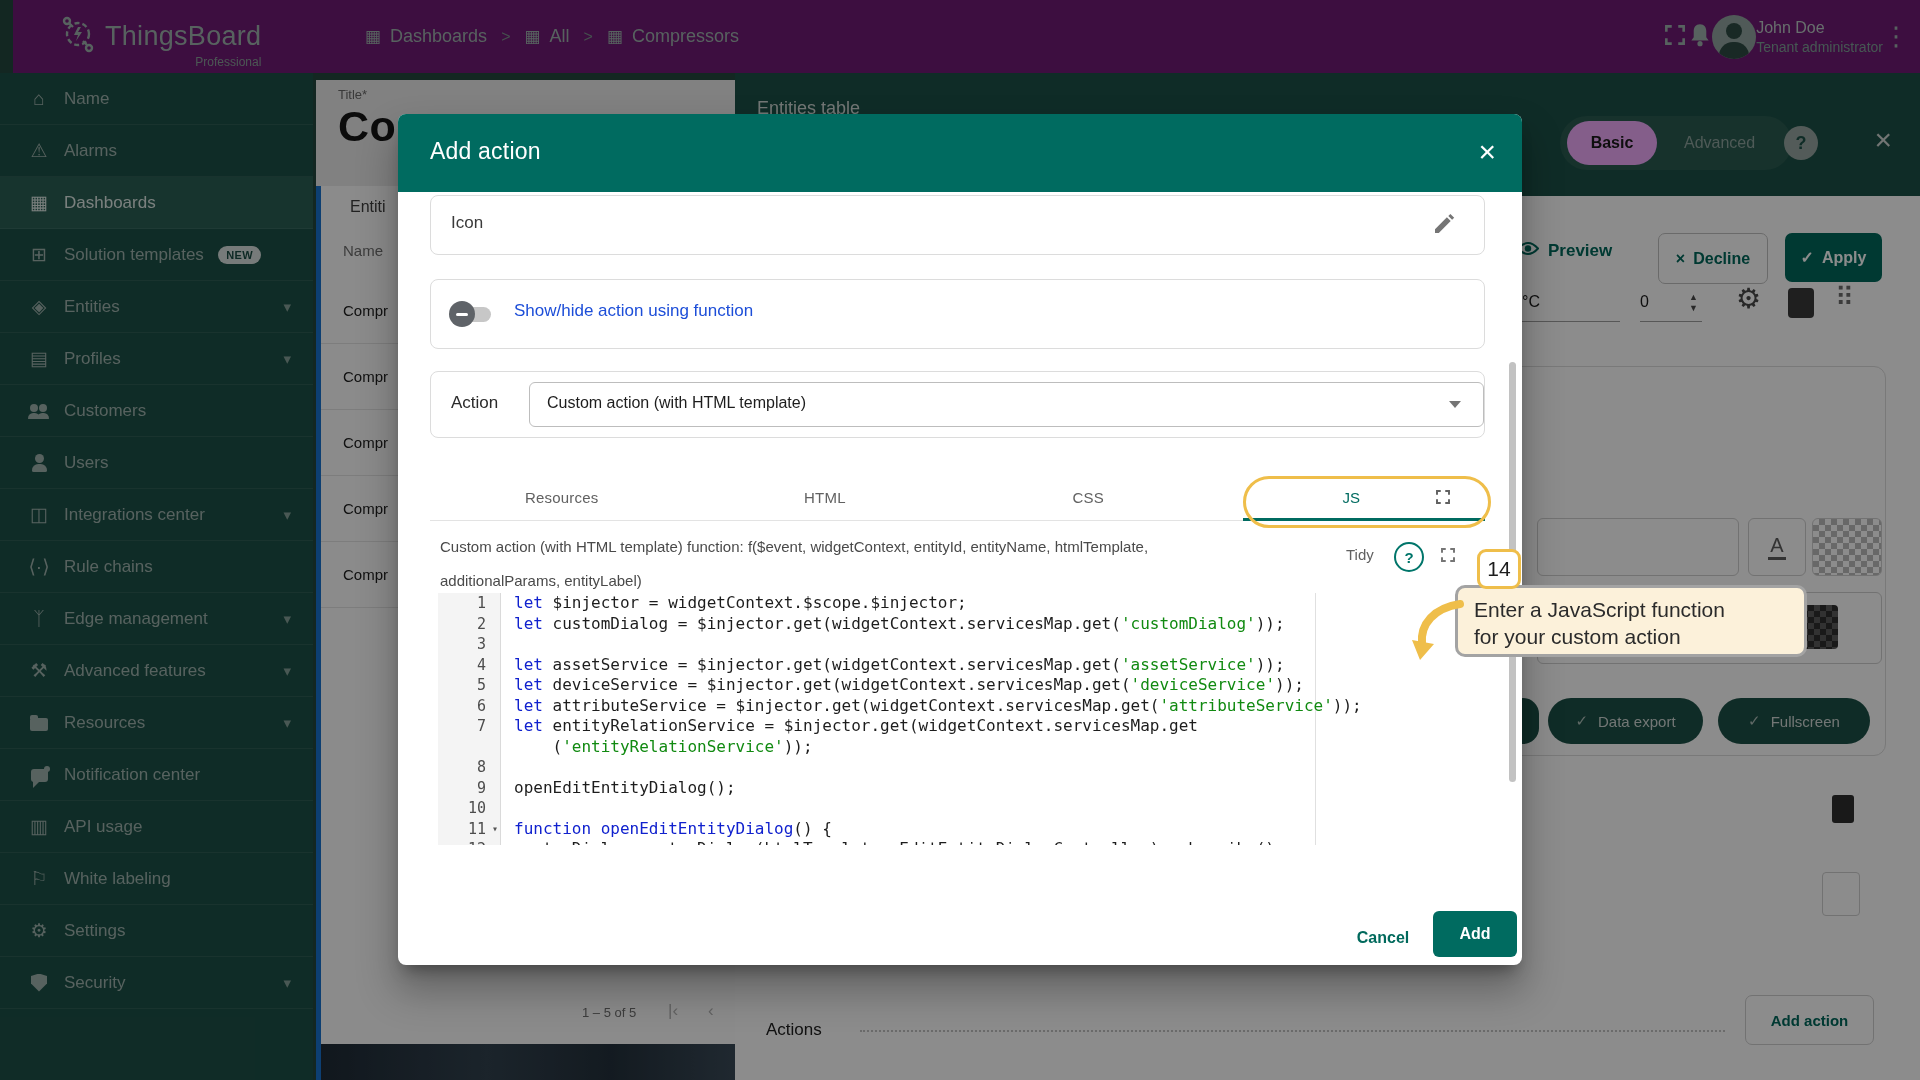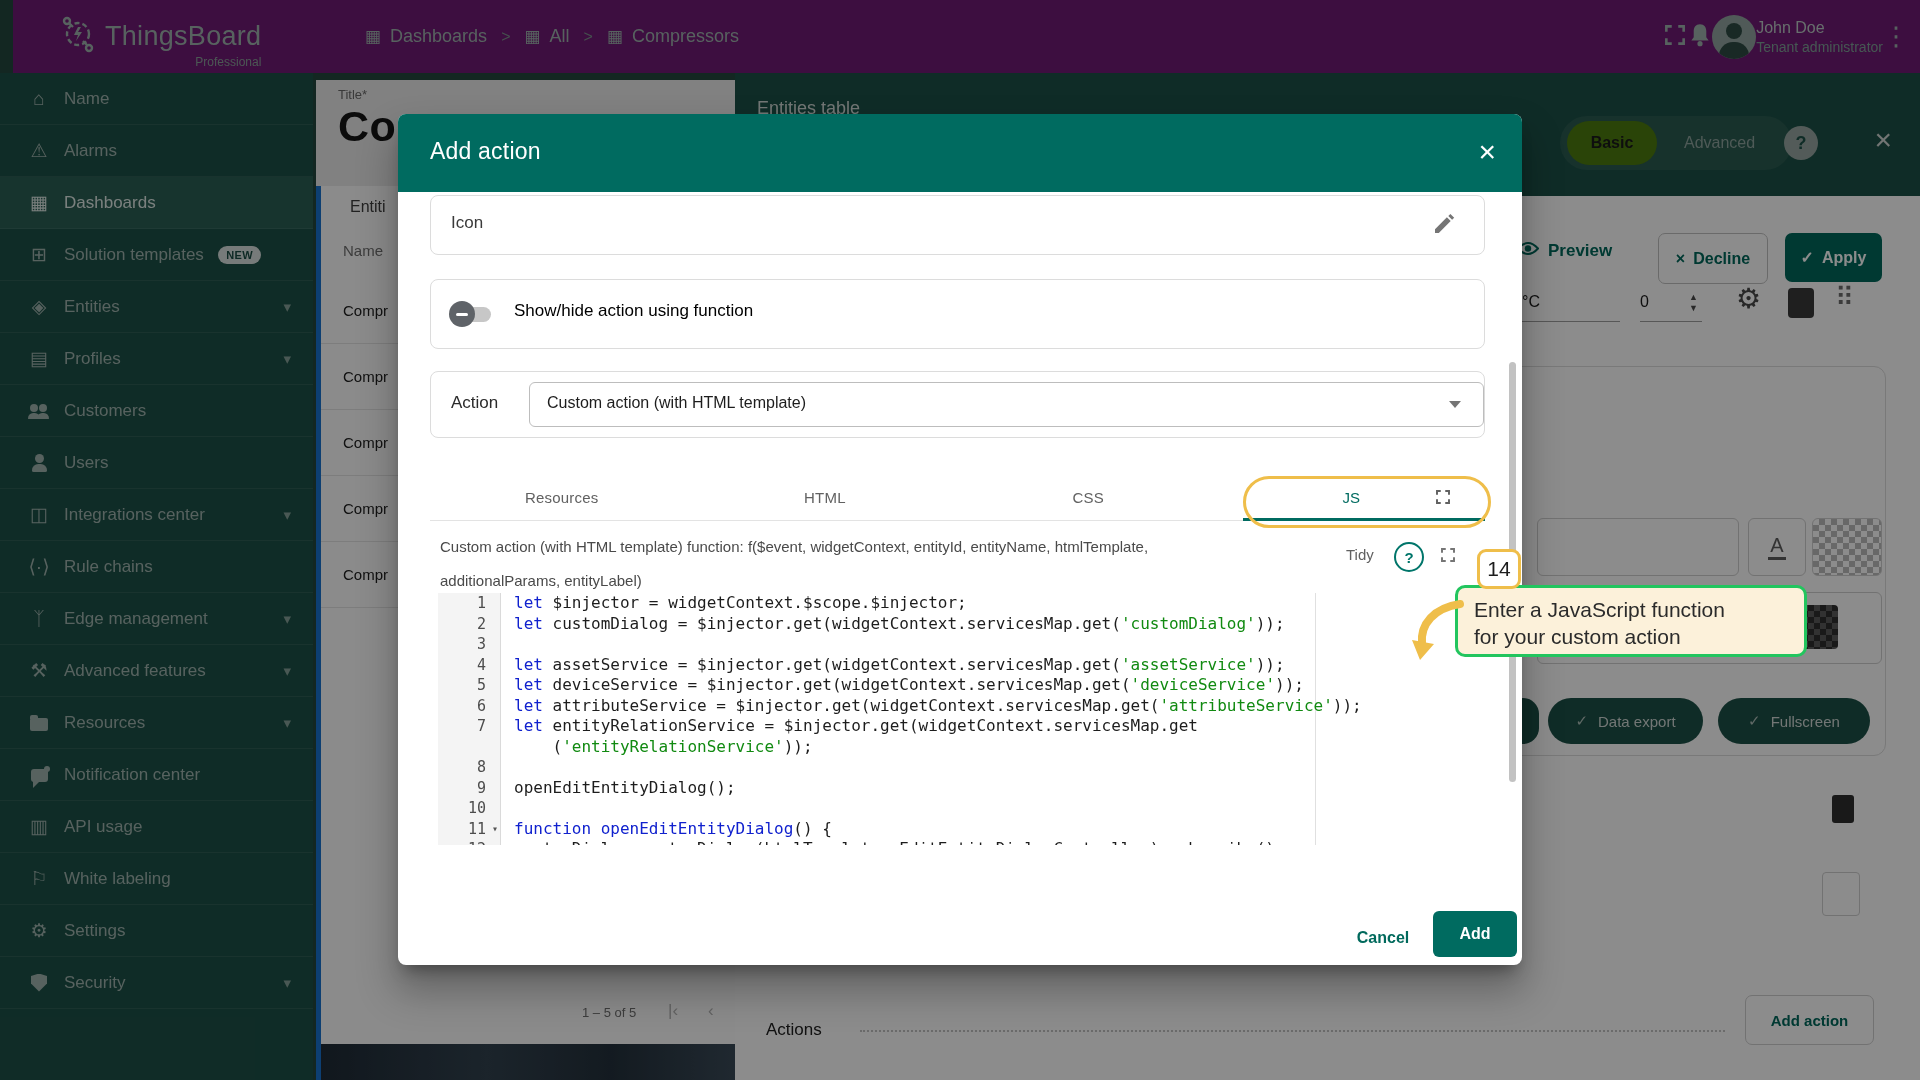--- a/index.html
+++ b/index.html
@@ -57,21 +57,21 @@
   .bg-rows{position:absolute;left:5px;top:92px;right:0;}
   .bgrow{height:65px;display:flex;align-items:center;border-bottom:1px solid #E4E4E4;font-size:15px;color:#212121;padding-left:22px;}
   .lc-pager{position:absolute;left:0;top:812px;width:419px;height:30px;font-size:13px;color:#6F6F6F;}
   .pager-label{position:absolute;left:266px;top:7px;}
   .pager-ico{position:absolute;top:3px;font-size:17px;color:#B3B3B3;}
   .photo{position:absolute;left:5px;top:858px;width:414px;height:36px;
     background:linear-gradient(90deg,#1F2B36,#32424F 40%,#24313C 70%,#3A4A58);}
   .wband{left:735px;top:73px;width:1185px;height:123px;background:#1D5147;}
   .wband-title{position:absolute;left:22px;top:25px;font-size:18px;font-weight:500;color:#CFD8D5;}
   .mode-group{position:absolute;right:128px;top:43px;width:232px;height:54px;border-radius:27px;background:rgba(255,255,255,.06);}
-  .pill-basic{position:absolute;left:7px;top:5px;width:90px;height:44px;border-radius:22px;background:#4d7c0f;
+  .pill-basic{position:absolute;left:7px;top:5px;width:90px;height:44px;border-radius:22px;background:#f0abfc;
     color:#1B1B1B;font-size:16px;font-weight:600;display:flex;align-items:center;justify-content:center;cursor:pointer;}
   .mode-adv{position:absolute;left:110px;top:0;height:54px;display:flex;align-items:center;padding:0 14px;color:#8FA49E;font-size:16px;cursor:pointer;}
   .wb-help{position:absolute;right:102px;top:53px;width:34px;height:34px;border-radius:50%;background:#97A7A2;
     color:#1D5147;font-size:18px;font-weight:bold;display:flex;align-items:center;justify-content:center;cursor:pointer;}
   .wb-close{position:absolute;right:28px;top:50px;font-size:30px;color:#CFD6D3;cursor:pointer;}
   .wmain{left:735px;top:196px;width:1185px;height:884px;background:#FFFFFF;}
   .preview-lnk{position:absolute;left:782px;top:45px;display:flex;align-items:center;gap:9px;color:#00695C;font-size:17px;font-weight:bold;cursor:pointer;}
   .btn-decline{position:absolute;left:923px;top:37px;width:108px;height:49px;border:1px solid #C2C2C2;border-radius:7px;
     color:#00695C;font-size:16px;font-weight:bold;display:flex;align-items:center;justify-content:center;gap:8px;cursor:pointer;background:#fff;}
   .btn-apply{position:absolute;left:1050px;top:37px;width:97px;height:49px;background:#00695C;border-radius:7px;
@@ -113,21 +113,21 @@
   .m-close{position:absolute;right:26px;top:20px;font-size:30px;color:#fff;cursor:pointer;line-height:36px;}
   .card{position:absolute;left:32px;width:1053px;border:1px solid #DCDCDC;border-radius:8px;background:#fff;}
   .icon-card{top:81px;height:58px;}
   .icon-label{position:absolute;left:20px;top:17px;font-size:17px;color:#3A3A3A;}
   .pencil{position:absolute;right:28px;top:16px;cursor:pointer;}
   .toggle-card{top:165px;height:68px;}
   .tgl{position:absolute;left:18px;top:21px;width:46px;height:26px;cursor:pointer;}
   .tgl-track{position:absolute;left:4px;top:6px;width:38px;height:15px;border-radius:8px;background:#C7C7C7;}
   .tgl-thumb{position:absolute;left:0;top:0;width:26px;height:26px;border-radius:50%;background:#5F6368;}
   .tgl-thumb::after{content:"";position:absolute;left:7px;top:12px;width:12px;height:3px;background:#fff;border-radius:2px;}
-  .toggle-label{position:absolute;left:83px;top:21px;font-size:17px;color:#000000;}
+  .toggle-label{position:absolute;left:83px;top:21px;font-size:17px;color:#1d4ed8;}
   .action-card{top:257px;height:65px;}
   .action-label{position:absolute;left:20px;top:21px;font-size:17px;color:#2B2B2B;}
   .action-select{position:absolute;left:98px;top:10px;width:953px;height:43px;border:1px solid #BDBDBD;border-radius:6px;cursor:pointer;}
   .action-value{position:absolute;left:17px;top:11px;font-size:16px;color:#1D1D1D;}
   .sel-caret{position:absolute;right:22px;top:18px;width:0;height:0;border:6px solid transparent;border-top:7px solid #757575;}
   .tabs{position:absolute;left:32px;top:360px;width:1053px;height:46px;display:flex;border-bottom:1px solid #E3E3E3;}
   .tab{flex:1;display:flex;align-items:center;justify-content:center;font-size:15px;font-weight:500;color:#616161;cursor:pointer;letter-spacing:.2px;}
   .tab.active{color:#006B60;}
   .tab-fs{position:absolute;left:1036px;top:374px;cursor:pointer;}
   .js-ring{position:absolute;left:845px;top:362px;width:242px;height:46px;border:3px solid #EFBE4A;border-radius:26px;pointer-events:none;z-index:3;}
@@ -150,21 +150,21 @@
   .tok-d{color:#1021CE;}
   .m-scroll{position:absolute;left:1111px;top:248px;width:7px;height:420px;background:#C2C2C2;border-radius:4px;cursor:pointer;}
   .m-cancel{position:absolute;left:948px;top:808px;width:74px;height:32px;color:#00695C;font-size:16px;font-weight:bold;
     display:flex;align-items:center;justify-content:center;cursor:pointer;}
   .m-add{position:absolute;left:1035px;top:797px;width:84px;height:46px;background:#006B60;border-radius:6px;
     color:#fff;font-size:16px;font-weight:bold;display:flex;align-items:center;justify-content:center;cursor:pointer;}
 
   
   .tut-badge{left:1477px;top:549px;width:44px;height:40px;background:#fff;border:3px solid #EFBE4A;border-radius:9px;
     z-index:40;display:flex;align-items:center;justify-content:center;font-size:21px;color:#1D1D1D;box-sizing:border-box;}
-  .tut-box{left:1455px;top:585px;width:352px;height:72px;background:#FCF1DA;border:3px solid #22c55e;border-radius:10px;
+  .tut-box{left:1455px;top:585px;width:352px;height:72px;background:#FCF1DA;border:3px solid #a3a3a3;border-radius:10px;
     z-index:39;box-sizing:border-box;padding:8px 0 0 16px;font-size:21px;color:#2B2B2B;line-height:27px;}
   .tut-arrow{left:1408px;top:598px;z-index:40;}
 </style>
 </head>
 <body>
 
 <div class="screen">
 
   <div class="abs topbar">
     <div class="abs brand" style="position:absolute;">

